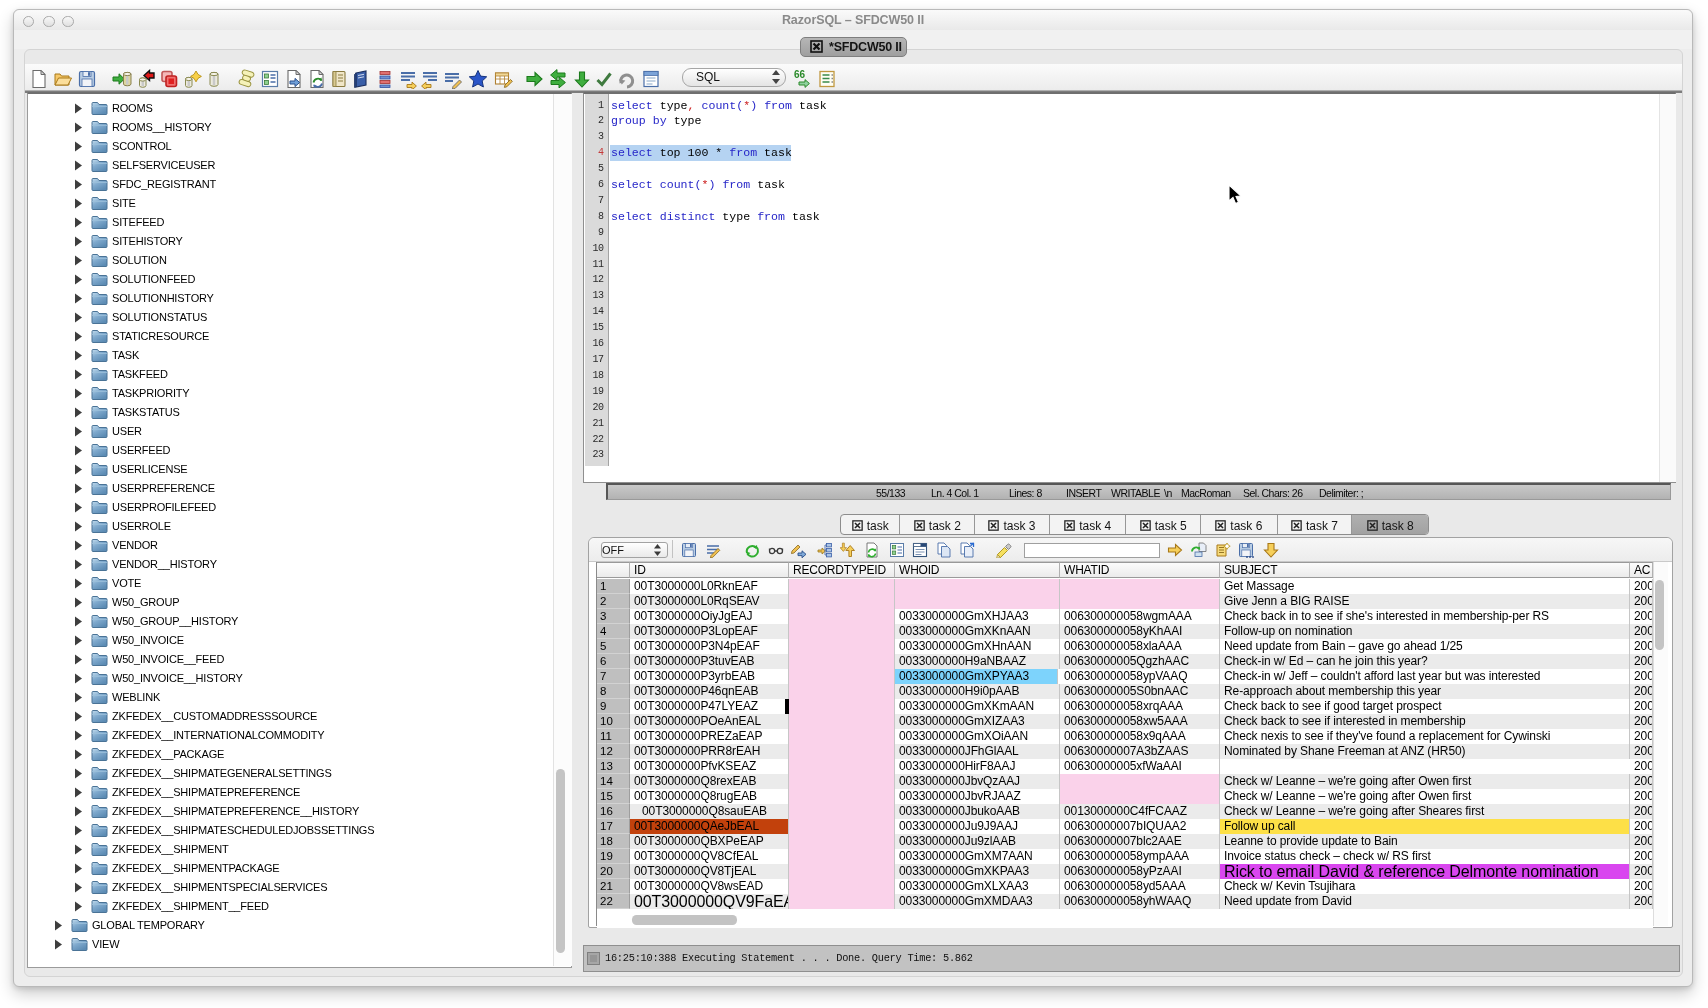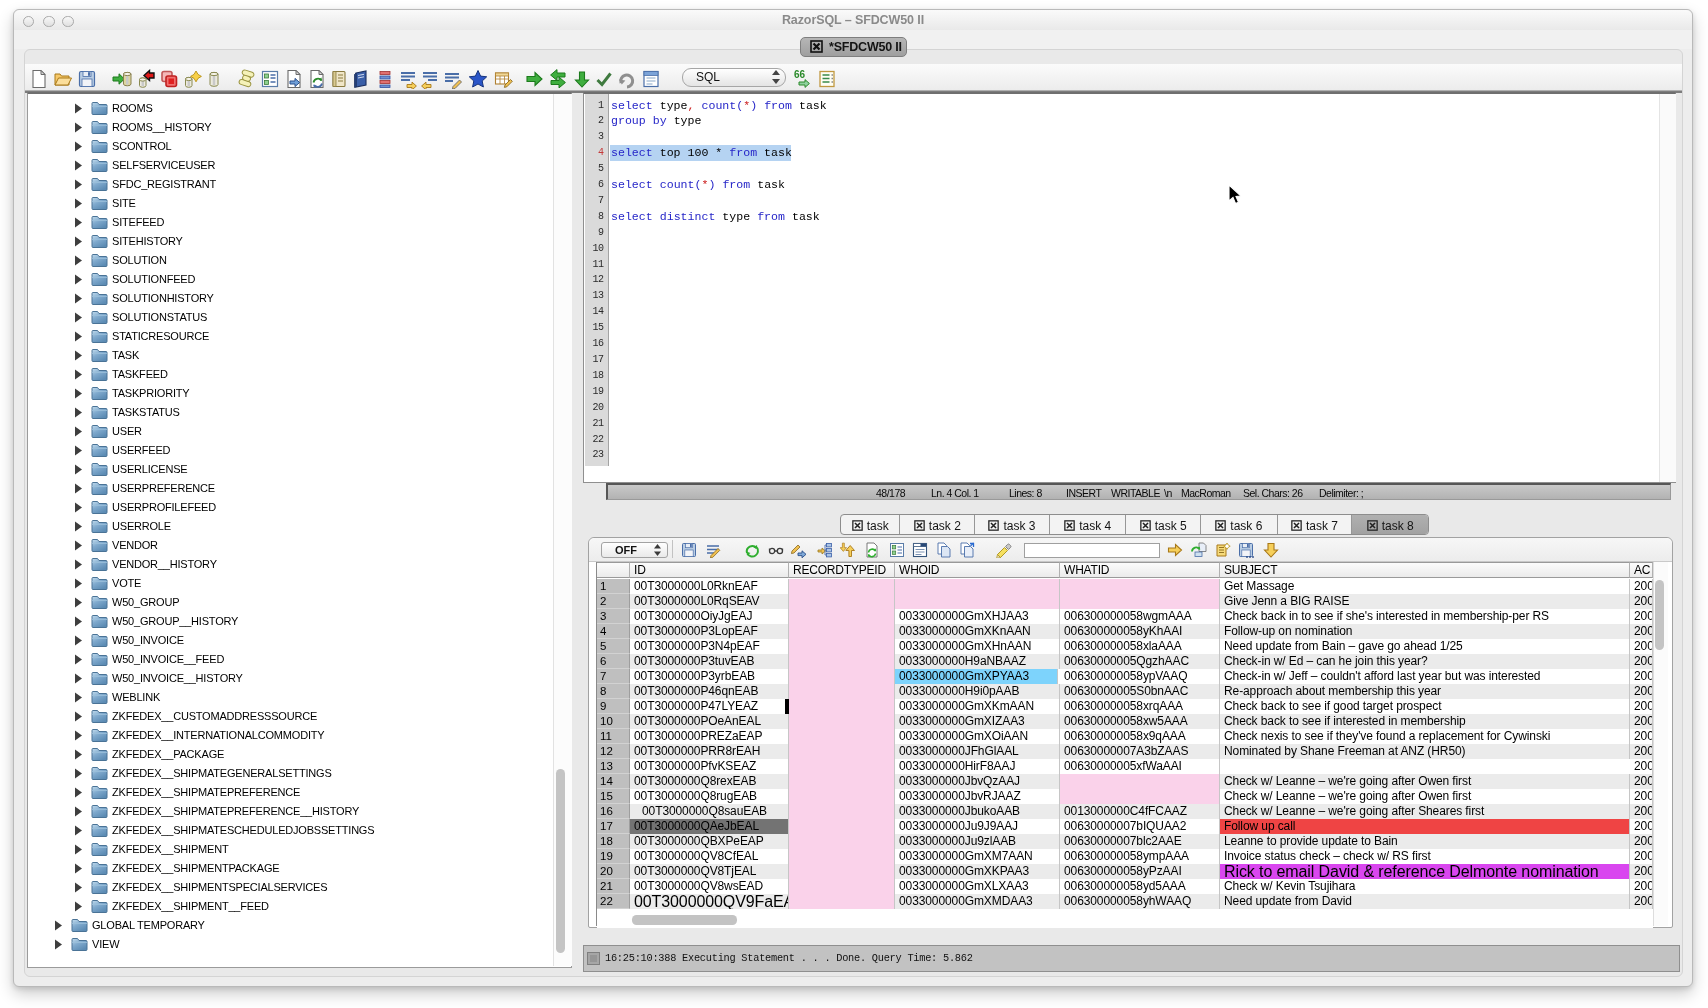--- a/index.html
+++ b/index.html
@@ -963,21 +963,21 @@
 <div class="a" style="left:1659px;top:94px;width:16px;height:388px;background:#fafafa;border-left:1px solid #e4e4e4"></div>
 <div class="a mono" style="left:611px;top:97.5px;font-size:11.6px;line-height:15.9px;white-space:pre;color:#000"><span style="color:#2626c8">select</span> type<span style="color:#cc2020">,</span> <span style="color:#2626c8">count(</span><span style="color:#cc2020">*</span><span style="color:#2626c8">)</span> <span style="color:#2626c8">from</span> task</div>
 <div class="a mono" style="left:611px;top:113.4px;font-size:11.6px;line-height:15.9px;white-space:pre;color:#000"><span style="color:#2626c8">group</span> <span style="color:#2626c8">by</span> type</div>
 <div class="a mono" style="left:611px;top:145.2px;font-size:11.6px;line-height:15.9px;white-space:pre;color:#000"><span style="color:#2626c8">select</span> top 100 * <span style="color:#2626c8">from</span> task</div>
 <div class="a mono" style="left:611px;top:177.0px;font-size:11.6px;line-height:15.9px;white-space:pre;color:#000"><span style="color:#2626c8">select</span> <span style="color:#2626c8">count(</span><span style="color:#cc2020">*</span><span style="color:#2626c8">)</span> <span style="color:#2626c8">from</span> task</div>
 <div class="a mono" style="left:611px;top:208.8px;font-size:11.6px;line-height:15.9px;white-space:pre;color:#000"><span style="color:#2626c8">select</span> <span style="color:#2626c8">distinct</span> type <span style="color:#2626c8">from</span> task</div>
 <svg class="a" style="left:1228px;top:184px" width="15" height="22" viewBox="0 0 15 22">
     <path d="M1 1 L1 17 L5 13.5 L7.5 19.5 L10.5 18.2 L8 12.5 L13 12 z" fill="#000" stroke="#fff" stroke-width="1.1"></path>
   </svg>
 <div class="a" style="left:606px;top:483px;width:1065px;height:17px;background:linear-gradient(#c9c9c9,#b2b2b2);border:1px solid #999;border-top:2px solid #565656;border-left:2px solid #565656;box-sizing:border-box"></div>
-<div class="a" style="left:876px;top:486.5px;font-size:10.5px;letter-spacing:-0.5px;color:#0a0a0a">48/178</div>
+<div class="a" style="left:876px;top:486.5px;font-size:10.5px;letter-spacing:-0.5px;color:#0a0a0a">55/133</div>
 <div class="a" style="left:931px;top:486.5px;font-size:10.5px;letter-spacing:-0.5px;color:#0a0a0a">Ln. 4 Col. 1</div>
 <div class="a" style="left:1009px;top:486.5px;font-size:10.5px;letter-spacing:-0.5px;color:#0a0a0a">Lines: 8</div>
 <div class="a" style="left:1066px;top:486.5px;font-size:10.5px;letter-spacing:-0.5px;color:#0a0a0a">INSERT</div>
 <div class="a" style="left:1111px;top:486.5px;font-size:10.5px;letter-spacing:-0.5px;color:#0a0a0a">WRITABLE</div>
 <div class="a" style="left:1164px;top:486.5px;font-size:10.5px;letter-spacing:-0.5px;color:#0a0a0a">\n</div>
 <div class="a" style="left:1181px;top:486.5px;font-size:10.5px;letter-spacing:-0.5px;color:#0a0a0a">MacRoman</div>
 <div class="a" style="left:1243px;top:486.5px;font-size:10.5px;letter-spacing:-0.5px;color:#0a0a0a">Sel. Chars: 26</div>
 <div class="a" style="left:1319px;top:486.5px;font-size:10.5px;letter-spacing:-0.5px;color:#0a0a0a">Delimiter: ;</div>
 <div class="a" style="left:840px;top:514px;width:589px;height:21px;border:1px solid #8d8d8d;border-radius:4px;background:#f3f3f3;box-sizing:border-box;overflow:hidden;display:flex">
 <div style="width:58.700000000000045px;height:21px;box-sizing:border-box;display:flex;align-items:center;justify-content:center;font-size:12px;color:#141414"><svg width="11" height="11" viewBox="0 0 13 13" style="margin-right:4px">
@@ -1008,21 +1008,21 @@
         <rect x="1" y="1" width="11" height="11" fill="none" stroke="#222" stroke-width="1.5"></rect>
         <path d="M3.5 3.5 L9.5 9.5 M9.5 3.5 L3.5 9.5" stroke="#222" stroke-width="1.8"></path>
       </svg>task 7</div>
 <div style="width:76.90000000000009px;height:21px;background:linear-gradient(#b0b0b0,#a0a0a0);border-left:1px solid #979797;box-sizing:border-box;display:flex;align-items:center;justify-content:center;font-size:12px;color:#141414"><svg width="11" height="11" viewBox="0 0 13 13" style="margin-right:4px">
         <rect x="1" y="1" width="11" height="11" fill="none" stroke="#222" stroke-width="1.5"></rect>
         <path d="M3.5 3.5 L9.5 9.5 M9.5 3.5 L3.5 9.5" stroke="#222" stroke-width="1.8"></path>
       </svg>task 8</div>
 </div>
 <div class="a" style="left:588px;top:537px;width:1085px;height:391px;background:#fff;border:1px solid #a2a2a2;border-radius:6px 6px 2px 2px;box-sizing:border-box"></div>
 <div class="a" style="left:589px;top:538px;width:1083px;height:23px;background:linear-gradient(#f7f7f7,#ececec);border-bottom:1px solid #c9c9c9;border-radius:6px 6px 0 0"></div>
-<div class="a" style="left:601px;top:542px;width:67px;height:16px;background:linear-gradient(#fff,#eaeaea);border:1px solid #a3a3a3;border-radius:3px;box-sizing:border-box;font-size:11px;font-weight:bold;color:#111;line-height:14px;padding-left:13px">OFF</div>
+<div class="a" style="left:601px;top:542px;width:67px;height:16px;background:linear-gradient(#fff,#eaeaea);border:1px solid #a3a3a3;border-radius:3px;box-sizing:border-box;font-size:11px;font-weight:normal;color:#111;line-height:14px;">OFF</div>
 <svg class="a" style="left:653px;top:544px" width="9" height="12" viewBox="0 0 9 12">
     <path d="M4.5 0 L8 4.5 H1 z" fill="#3a3a3a"></path>
     <path d="M4.5 12 L1 7.5 H8 z" fill="#3a3a3a"></path>
   </svg>
 <div class="a" style="left:672px;top:540px;width:1px;height:18px;background:#c2c2c2"></div>
 <svg class="a" style="left:681px;top:541.5px" width="16" height="16" viewBox="0 0 16 16">
     <rect x="1.5" y="1.5" width="13" height="13" rx="1" fill="#b9cde4" stroke="#4a6ea8" stroke-width="1"></rect>
     <rect x="4.5" y="1.5" width="7" height="4.2" fill="#e8eef6" stroke="#4a6ea8" stroke-width="0.7"></rect>
     <rect x="3.8" y="8" width="8.4" height="6.5" fill="#f2f4f8" stroke="#4a6ea8" stroke-width="0.7"></rect>
     <rect x="9" y="2" width="1.8" height="3" fill="#4a6ea8"></rect>
@@ -1229,25 +1229,25 @@
 <div class="a" style="left:1220px;top:789px;width:410px;height:15px;background:#ffffff;border-right:1px solid #c6c6c6;box-sizing:border-box;font-size:12px;letter-spacing:-0.1px;color:#000;line-height:15px;padding-left:4px;overflow:hidden;white-space:nowrap">Check w/ Leanne – we're going after Owen first</div>
 <div class="a" style="left:1630px;top:789px;width:23px;height:15px;background:#ffffff;border-right:1px solid #c6c6c6;box-sizing:border-box;font-size:12px;letter-spacing:-0.1px;color:#000;line-height:15px;padding-left:4px;overflow:hidden;white-space:nowrap">2008</div>
 <div class="a" style="left:597px;top:804px;width:33px;height:15px;background:#bfbfbf;border-right:1px solid #9e9e9e;border-bottom:1px solid #d2d2d2;box-sizing:border-box;font-size:11.5px;color:#000;line-height:14px;padding-left:3px">16</div>
 <div class="a" style="left:630px;top:804px;width:159px;height:15px;background:#ebebeb;border-right:1px solid #c6c6c6;box-sizing:border-box;font-size:12px;letter-spacing:-0.1px;color:#000;line-height:15px;padding-left:12px;overflow:hidden;white-space:nowrap">00T3000000Q8sauEAB</div>
 <div class="a" style="left:789px;top:804px;width:106px;height:15px;background:#fad2ea;border-right:1px solid #c6c6c6;box-sizing:border-box;font-size:12px;letter-spacing:-0.1px;color:#000;line-height:15px;padding-left:4px;overflow:hidden;white-space:nowrap"></div>
 <div class="a" style="left:895px;top:804px;width:165px;height:15px;background:#ebebeb;border-right:1px solid #c6c6c6;box-sizing:border-box;font-size:12px;letter-spacing:-0.1px;color:#000;line-height:15px;padding-left:4px;overflow:hidden;white-space:nowrap">0033000000JbukoAAB</div>
 <div class="a" style="left:1060px;top:804px;width:160px;height:15px;background:#ebebeb;border-right:1px solid #c6c6c6;box-sizing:border-box;font-size:12px;letter-spacing:-0.1px;color:#000;line-height:15px;padding-left:4px;overflow:hidden;white-space:nowrap">0013000000C4fFCAAZ</div>
 <div class="a" style="left:1220px;top:804px;width:410px;height:15px;background:#ebebeb;border-right:1px solid #c6c6c6;box-sizing:border-box;font-size:12px;letter-spacing:-0.1px;color:#000;line-height:15px;padding-left:4px;overflow:hidden;white-space:nowrap">Check w/ Leanne – we're going after Sheares first</div>
 <div class="a" style="left:1630px;top:804px;width:23px;height:15px;background:#ebebeb;border-right:1px solid #c6c6c6;box-sizing:border-box;font-size:12px;letter-spacing:-0.1px;color:#000;line-height:15px;padding-left:4px;overflow:hidden;white-space:nowrap">2008</div>
 <div class="a" style="left:597px;top:819px;width:33px;height:15px;background:#bfbfbf;border-right:1px solid #9e9e9e;border-bottom:1px solid #d2d2d2;box-sizing:border-box;font-size:11.5px;color:#000;line-height:14px;padding-left:3px">17</div>
-<div class="a" style="left:630px;top:819px;width:159px;height:15px;background:#737373;border-right:1px solid #c6c6c6;box-sizing:border-box;font-size:12px;letter-spacing:-0.1px;color:#000;line-height:15px;padding-left:4px;overflow:hidden;white-space:nowrap">00T3000000QAeJbEAL</div>
+<div class="a" style="left:630px;top:819px;width:159px;height:15px;background:#c2410c;border-right:1px solid #c6c6c6;box-sizing:border-box;font-size:12px;letter-spacing:-0.1px;color:#000;line-height:15px;padding-left:4px;overflow:hidden;white-space:nowrap">00T3000000QAeJbEAL</div>
 <div class="a" style="left:789px;top:819px;width:106px;height:15px;background:#fad2ea;border-right:1px solid #c6c6c6;box-sizing:border-box;font-size:12px;letter-spacing:-0.1px;color:#000;line-height:15px;padding-left:4px;overflow:hidden;white-space:nowrap"></div>
 <div class="a" style="left:895px;top:819px;width:165px;height:15px;background:#ffffff;border-right:1px solid #c6c6c6;box-sizing:border-box;font-size:12px;letter-spacing:-0.1px;color:#000;line-height:15px;padding-left:4px;overflow:hidden;white-space:nowrap">0033000000Ju9J9AAJ</div>
 <div class="a" style="left:1060px;top:819px;width:160px;height:15px;background:#ffffff;border-right:1px solid #c6c6c6;box-sizing:border-box;font-size:12px;letter-spacing:-0.1px;color:#000;line-height:15px;padding-left:4px;overflow:hidden;white-space:nowrap">00630000007bIQUAA2</div>
-<div class="a" style="left:1220px;top:819px;width:410px;height:24px;background:#ef4444;border-right:1px solid #c6c6c6;box-sizing:border-box;font-size:12px;letter-spacing:-0.1px;color:#000;line-height:15px;padding-left:4px;overflow:hidden;white-space:nowrap">Follow up call</div>
+<div class="a" style="left:1220px;top:819px;width:410px;height:24px;background:#fde047;border-right:1px solid #c6c6c6;box-sizing:border-box;font-size:12px;letter-spacing:-0.1px;color:#000;line-height:15px;padding-left:4px;overflow:hidden;white-space:nowrap">Follow up call</div>
 <div class="a" style="left:1630px;top:819px;width:23px;height:15px;background:#ffffff;border-right:1px solid #c6c6c6;box-sizing:border-box;font-size:12px;letter-spacing:-0.1px;color:#000;line-height:15px;padding-left:4px;overflow:hidden;white-space:nowrap">2008</div>
 <div class="a" style="left:597px;top:834px;width:33px;height:15px;background:#bfbfbf;border-right:1px solid #9e9e9e;border-bottom:1px solid #d2d2d2;box-sizing:border-box;font-size:11.5px;color:#000;line-height:14px;padding-left:3px">18</div>
 <div class="a" style="left:630px;top:834px;width:159px;height:15px;background:#ebebeb;border-right:1px solid #c6c6c6;box-sizing:border-box;font-size:12px;letter-spacing:-0.1px;color:#000;line-height:15px;padding-left:4px;overflow:hidden;white-space:nowrap">00T3000000QBXPeEAP</div>
 <div class="a" style="left:789px;top:834px;width:106px;height:15px;background:#fad2ea;border-right:1px solid #c6c6c6;box-sizing:border-box;font-size:12px;letter-spacing:-0.1px;color:#000;line-height:15px;padding-left:4px;overflow:hidden;white-space:nowrap"></div>
 <div class="a" style="left:895px;top:834px;width:165px;height:15px;background:#ebebeb;border-right:1px solid #c6c6c6;box-sizing:border-box;font-size:12px;letter-spacing:-0.1px;color:#000;line-height:15px;padding-left:4px;overflow:hidden;white-space:nowrap">0033000000Ju9zlAAB</div>
 <div class="a" style="left:1060px;top:834px;width:160px;height:15px;background:#ebebeb;border-right:1px solid #c6c6c6;box-sizing:border-box;font-size:12px;letter-spacing:-0.1px;color:#000;line-height:15px;padding-left:4px;overflow:hidden;white-space:nowrap">00630000007blc2AAE</div>
 <div class="a" style="left:1220px;top:834px;width:410px;height:15px;background:#ebebeb;border-right:1px solid #c6c6c6;box-sizing:border-box;font-size:12px;letter-spacing:-0.1px;color:#000;line-height:15px;padding-left:4px;overflow:hidden;white-space:nowrap">Leanne to provide update to Bain</div>
 <div class="a" style="left:1630px;top:834px;width:23px;height:15px;background:#ebebeb;border-right:1px solid #c6c6c6;box-sizing:border-box;font-size:12px;letter-spacing:-0.1px;color:#000;line-height:15px;padding-left:4px;overflow:hidden;white-space:nowrap">2008</div>
 <div class="a" style="left:597px;top:849px;width:33px;height:15px;background:#bfbfbf;border-right:1px solid #9e9e9e;border-bottom:1px solid #d2d2d2;box-sizing:border-box;font-size:11.5px;color:#000;line-height:14px;padding-left:3px">19</div>
 <div class="a" style="left:630px;top:849px;width:159px;height:15px;background:#ffffff;border-right:1px solid #c6c6c6;box-sizing:border-box;font-size:12px;letter-spacing:-0.1px;color:#000;line-height:15px;padding-left:4px;overflow:hidden;white-space:nowrap">00T3000000QV8CfEAL</div>

